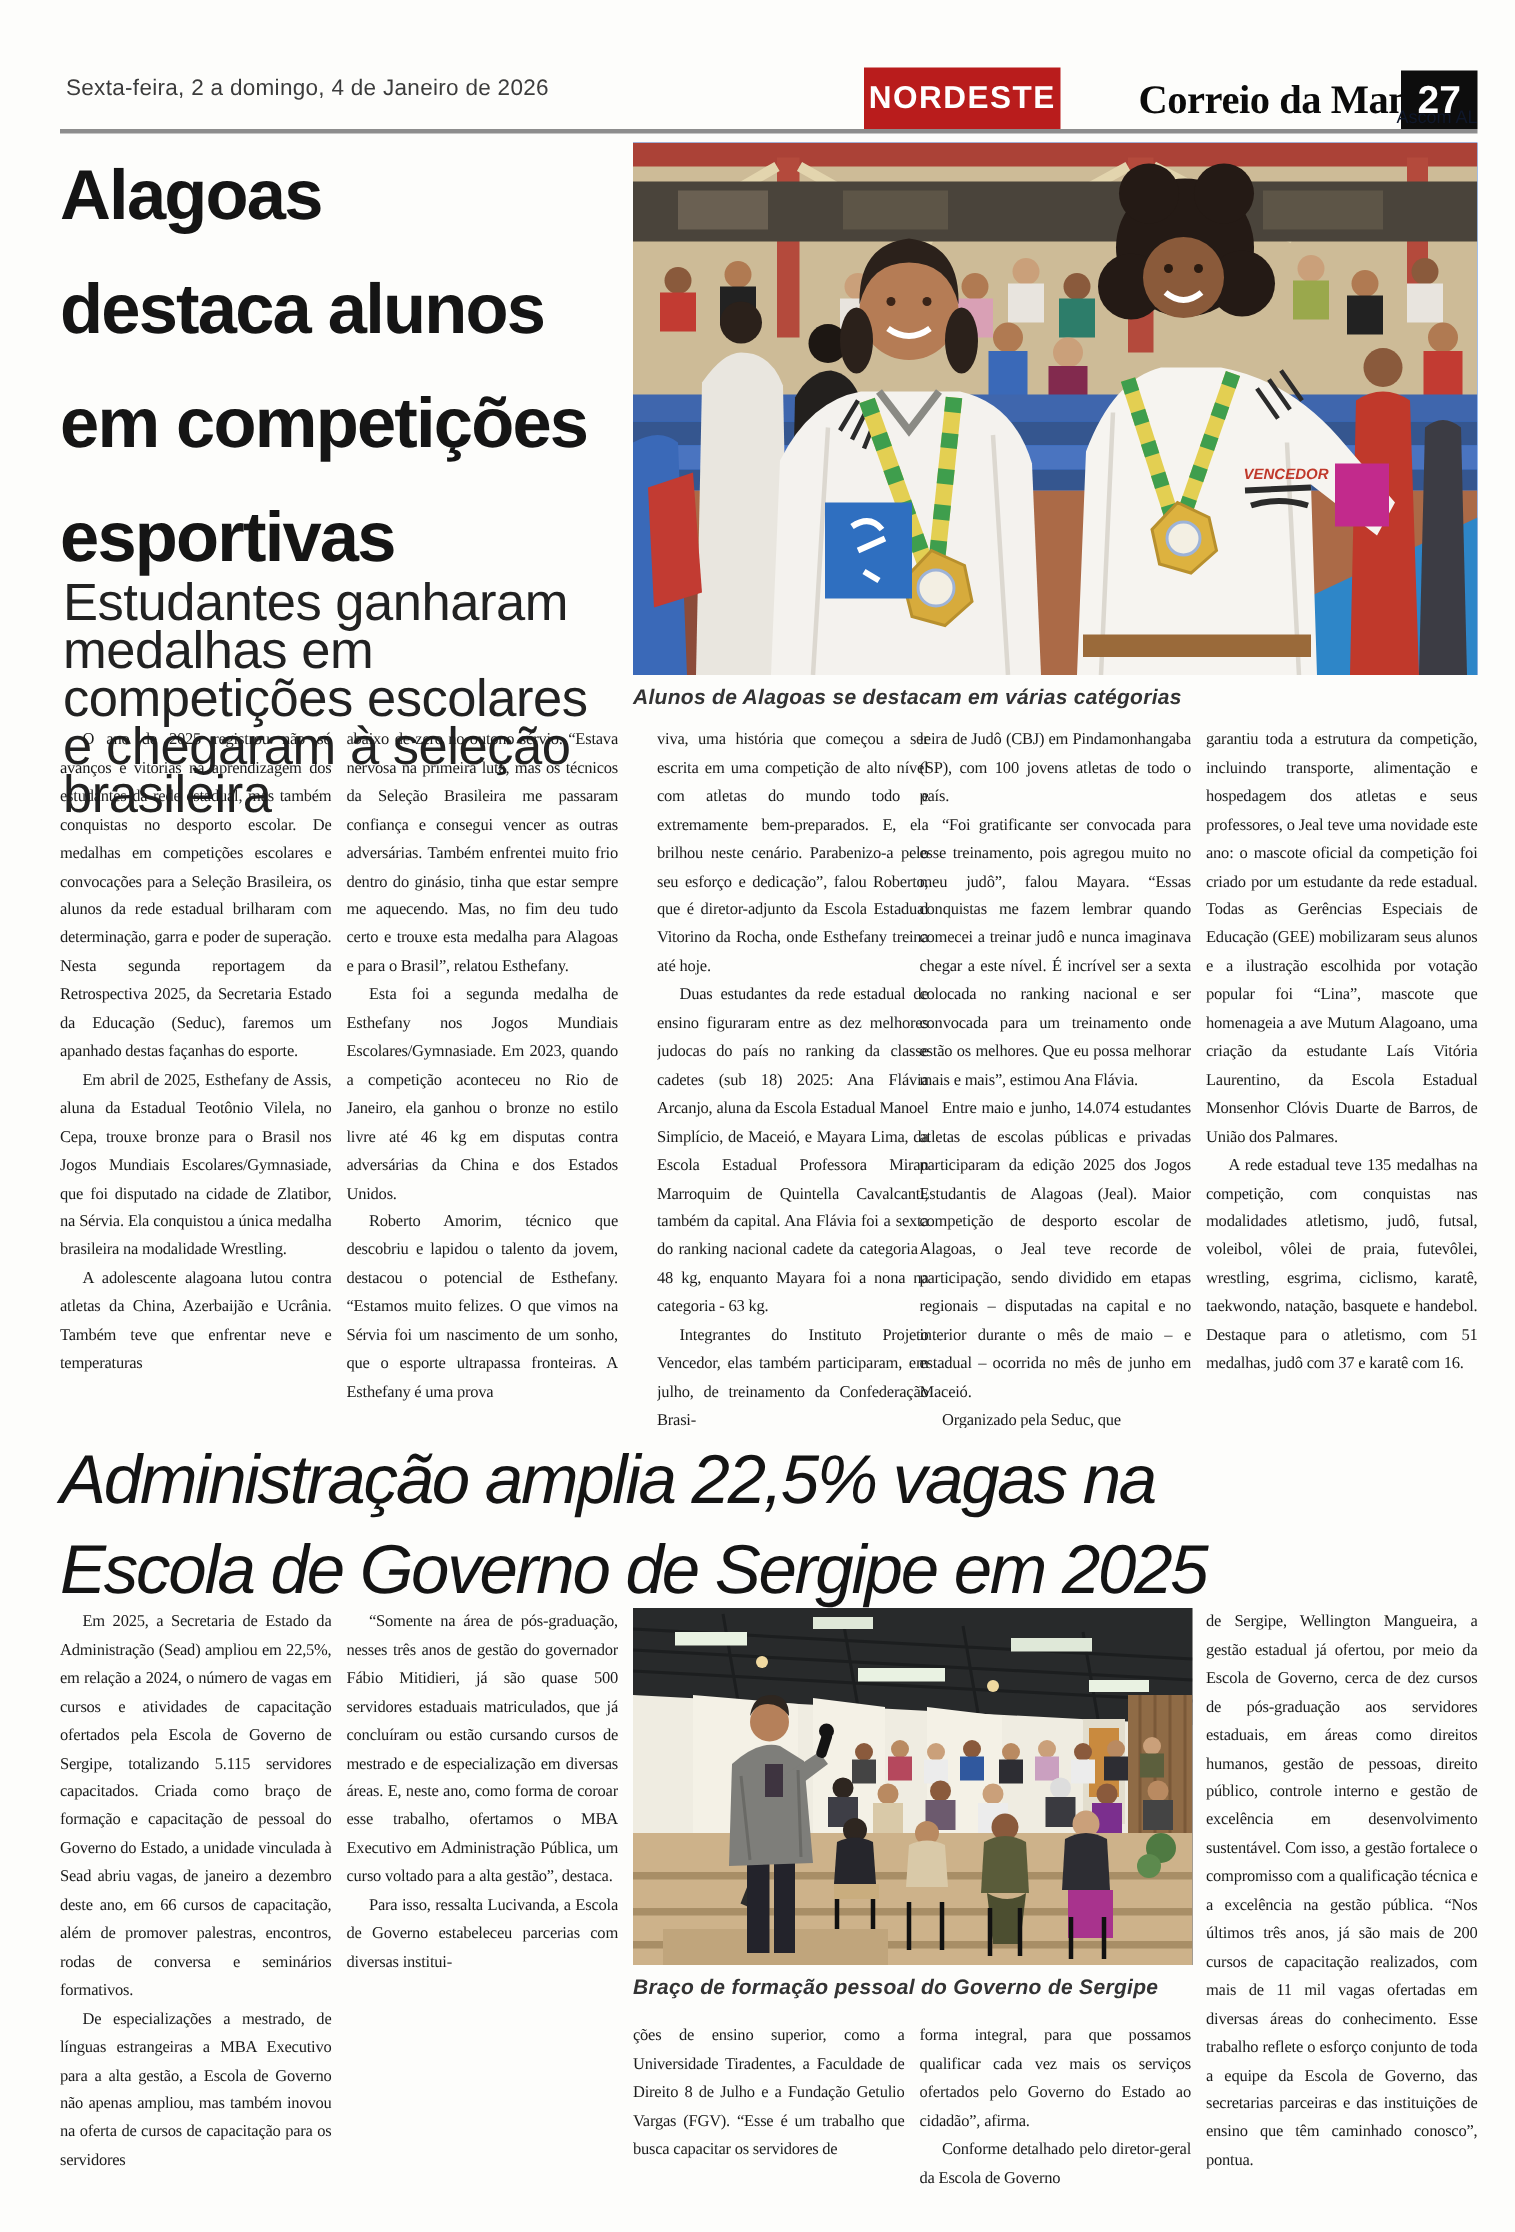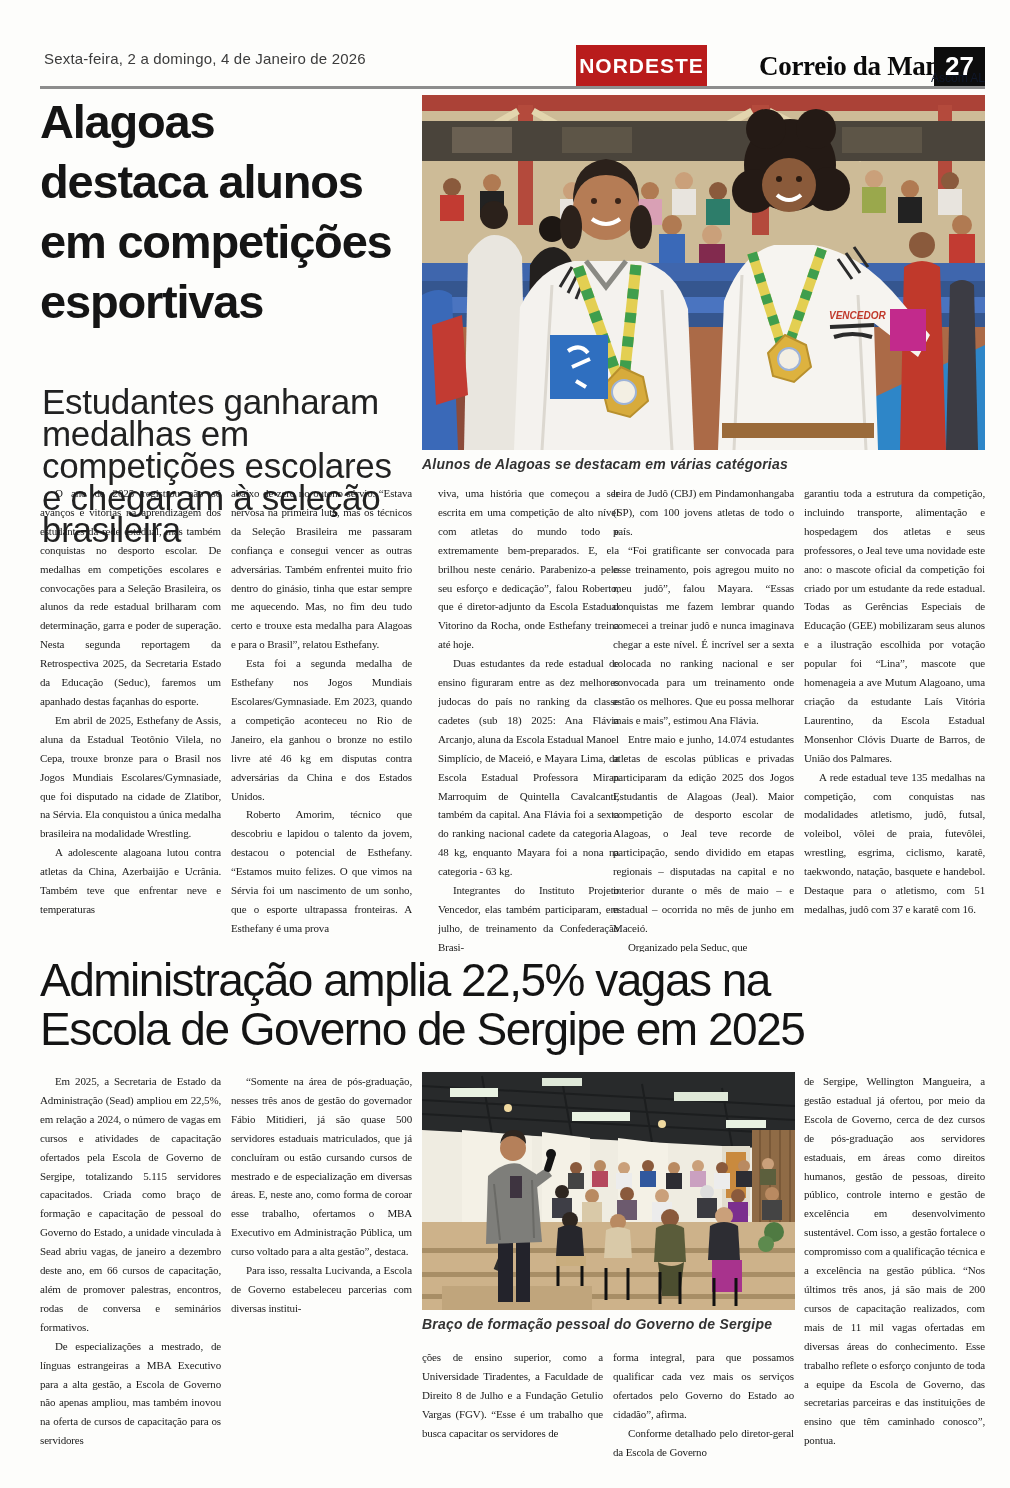--- a/index.html
+++ b/index.html
@@ -11,36 +11,36 @@
         color:#fff;display:flex;align-items:center;justify-content:center;font-weight:700;
         font-size:21px;letter-spacing:1px;}
   .masthead{position:absolute;left:759px;top:51px;font-family:"Liberation Serif",serif;
         font-weight:700;font-size:27px;color:#0b0b0b;letter-spacing:-.3px;}
   .pagenum-box{position:absolute;left:934px;top:47px;width:51px;height:39px;background:#0d0d0d;
         color:#fff;display:flex;align-items:center;justify-content:center;font-weight:700;font-size:26px;}
   .header-rule{position:absolute;left:40px;top:86px;width:945px;height:3px;background:#8d8d8d;}
   .credit{position:absolute;left:585px;top:71px;width:400px;text-align:right;font-size:12px;color:#0f172a;}
   
   .headline1{position:absolute;left:40px;top:92px;width:352px;font-weight:800;font-size:47px;
-        line-height:60px;letter-spacing:-1.2px;color:#151515;}
+        line-height:76px;letter-spacing:-1.2px;color:#151515;}
   .subhead1{position:absolute;left:42px;top:386px;width:372px;font-weight:300;font-size:35px;
         line-height:32px;letter-spacing:-.3px;color:#222;}
   .photo1{position:absolute;left:422px;top:95px;width:563px;height:355px;overflow:hidden;background:#3b82f6;}
   .caption{position:absolute;font-style:italic;font-size:14px;font-weight:600;color:#333;letter-spacing:.2px;}
   .caption1{left:422px;top:456px;width:563px;}
   
   .bodycol{position:absolute;width:181px;font-family:"Liberation Serif",serif;font-size:11px;
         line-height:18.9px;letter-spacing:-.15px;color:#1b1b1b;text-align:justify;overflow:hidden;}
   .bodycol p{margin:0;text-indent:15px;}
   .bodycol p.cont{text-indent:0;}
   .a1col{top:484px;height:468px;}
   .a1c1{left:40px;} .a1c2{left:231px;} .a1c3{left:438px;} .a1c4{left:613px;} .a1c5{left:804px;}
   
   .headline2{position:absolute;left:40px;top:956px;width:830px;font-weight:300;font-size:46px;
-        line-height:49px;letter-spacing:-1.5px;color:#141414;}
+        line-height:60px;letter-spacing:-1.5px;color:#141414;font-style:italic;}
   .a2col{top:1072px;height:398px;}
   .a2c1{left:40px;} .a2c2{left:231px;} .a2c5{left:804px;}
   .photo2{position:absolute;left:422px;top:1072px;width:373px;height:238px;overflow:hidden;background:#2a2c2d;}
   .caption2{left:422px;top:1316px;width:373px;}
   .a2sub{top:1348px;height:122px;}
   .a2c3{left:422px;} .a2c4{left:613px;}
 </style>
 </head>
 <body>
 

